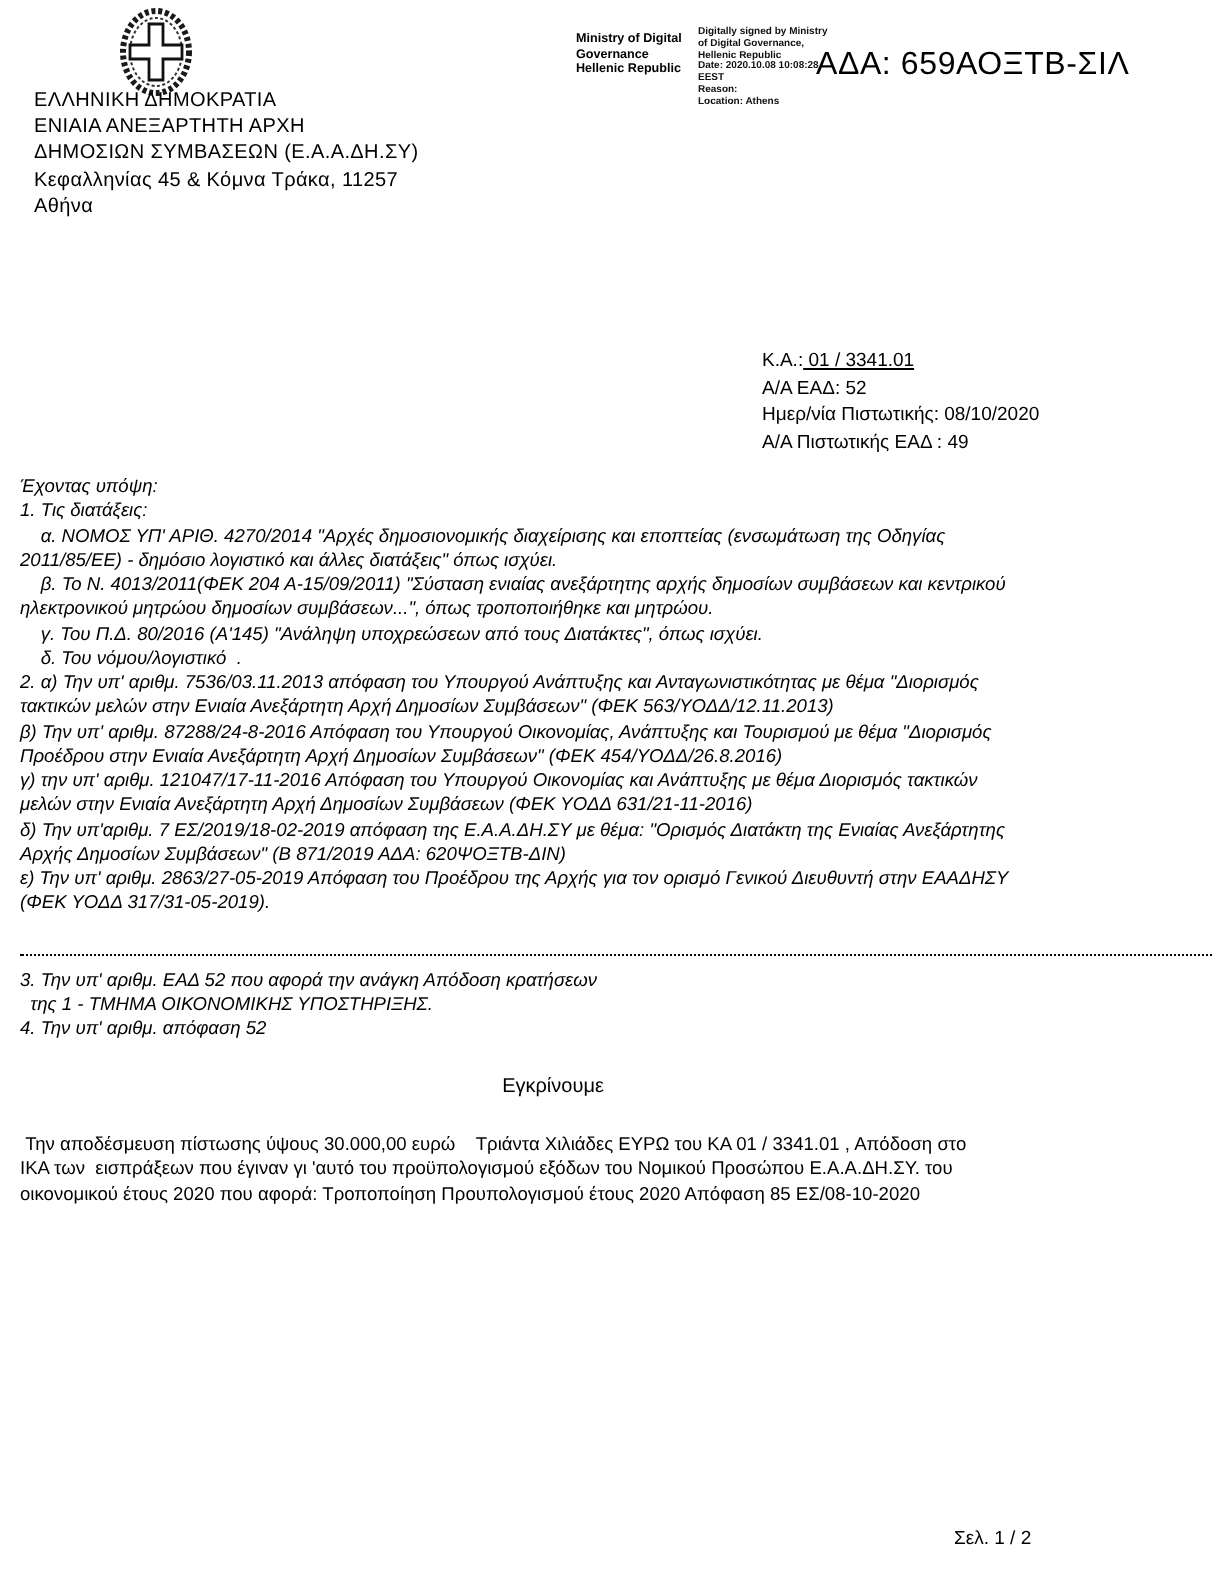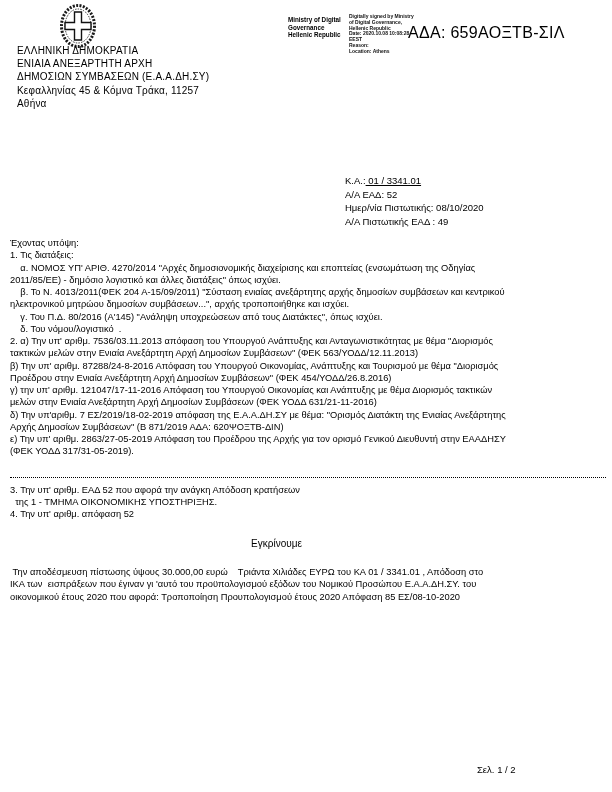--- a/index.html
+++ b/index.html
@@ -14,24 +14,24 @@
   .org-block{position:absolute;left:17px;top:44px;font-size:10px;line-height:13.2px;letter-spacing:.2px;}
   .ministry-block{position:absolute;left:288px;top:16px;width:58px;font-size:6.3px;font-weight:bold;line-height:7.6px;}
   .sig-block{position:absolute;left:349px;top:14px;width:78px;font-size:5px;font-weight:bold;line-height:5.8px;color:#111;}
   .ada{position:absolute;left:408px;top:24px;font-size:16px;letter-spacing:.3px;}
   
   .title-wrap{position:absolute;left:0;top:126px;width:553px;text-align:center;}
   .title-main{font-size:9.8px;font-weight:bold;letter-spacing:.4px;line-height:12.5px;}
   .title-sub{font-size:9.6px;font-weight:bold;line-height:12.5px;}
   
   .meta-block{position:absolute;left:345px;top:174px;font-size:9.5px;line-height:13.5px;}
-  .meta-line{white-space:pre-wrap;}
+  .meta-line{white-space:pre-wrap;margin-left:36px;}
   .ka-value{text-decoration:underline;}
   
-  .body-block{position:absolute;left:10px;top:237px;width:596px;font-size:9.3px;line-height:12.25px;}
+  .body-block{position:absolute;left:10px;top:237px;width:596px;font-size:9.3px;line-height:12.25px;font-style:italic;}
   .bline{white-space:pre-wrap;min-height:12.25px;}
   .dotted-sep{height:19px;border-bottom:1.3px dotted #000;margin-bottom:6px;}
   .approve-head{position:absolute;left:0;top:538px;width:553px;text-align:center;font-size:10px;}
   .approve-block{position:absolute;left:10px;top:532px;width:596px;font-size:9.3px;line-height:12.25px;margin-top:34px;}
   
   .footer{position:absolute;left:477px;top:764px;font-size:9.5px;}
 </style>
 </head>
 <body>
 
@@ -79,21 +79,21 @@
     <div class="meta-line">Α/Α Πιστωτικής ΕΑΔ : 49</div>
   </div>
 
   <div class="body-block">
     <div>
         <div class="bline">Έχοντας υπόψη:</div>
         <div class="bline">1. Τις διατάξεις:</div>
         <div class="bline">    α. ΝΟΜΟΣ ΥΠ' ΑΡΙΘ. 4270/2014 "Αρχές δημοσιονομικής διαχείρισης και εποπτείας (ενσωμάτωση της Οδηγίας</div>
         <div class="bline">2011/85/ΕΕ) - δημόσιο λογιστικό και άλλες διατάξεις" όπως ισχύει.</div>
         <div class="bline">    β. Το Ν. 4013/2011(ΦΕΚ 204 Α-15/09/2011) "Σύσταση ενιαίας ανεξάρτητης αρχής δημοσίων συμβάσεων και κεντρικού</div>
-        <div class="bline">ηλεκτρονικού μητρώου δημοσίων συμβάσεων...", αρχής τροποποιήθηκε και ισχύει.</div>
+        <div class="bline">ηλεκτρονικού μητρώου δημοσίων συμβάσεων...", όπως τροποποιήθηκε και μητρώου.</div>
         <div class="bline">    γ. Του Π.Δ. 80/2016 (Α'145) "Ανάληψη υποχρεώσεων από τους Διατάκτες", όπως ισχύει.</div>
         <div class="bline">    δ. Του νόμου/λογιστικό  .</div>
         <div class="bline">2. α) Την υπ' αριθμ. 7536/03.11.2013 απόφαση του Υπουργού Ανάπτυξης και Ανταγωνιστικότητας με θέμα "Διορισμός</div>
         <div class="bline">τακτικών μελών στην Ενιαία Ανεξάρτητη Αρχή Δημοσίων Συμβάσεων" (ΦΕΚ 563/ΥΟΔΔ/12.11.2013)</div>
         <div class="bline">β) Την υπ' αριθμ. 87288/24-8-2016 Απόφαση του Υπουργού Οικονομίας, Ανάπτυξης και Τουρισμού με θέμα "Διορισμός</div>
         <div class="bline">Προέδρου στην Ενιαία Ανεξάρτητη Αρχή Δημοσίων Συμβάσεων" (ΦΕΚ 454/ΥΟΔΔ/26.8.2016)</div>
         <div class="bline">γ) την υπ' αριθμ. 121047/17-11-2016 Απόφαση του Υπουργού Οικονομίας και Ανάπτυξης με θέμα Διορισμός τακτικών</div>
         <div class="bline">μελών στην Ενιαία Ανεξάρτητη Αρχή Δημοσίων Συμβάσεων (ΦΕΚ ΥΟΔΔ 631/21-11-2016)</div>
         <div class="bline">δ) Την υπ'αριθμ. 7 ΕΣ/2019/18-02-2019 απόφαση της Ε.Α.Α.ΔΗ.ΣΥ με θέμα: "Ορισμός Διατάκτη της Ενιαίας Ανεξάρτητης</div>
         <div class="bline">Αρχής Δημοσίων Συμβάσεων" (Β 871/2019 ΑΔΑ: 620ΨΟΞΤΒ-ΔΙΝ)</div>

